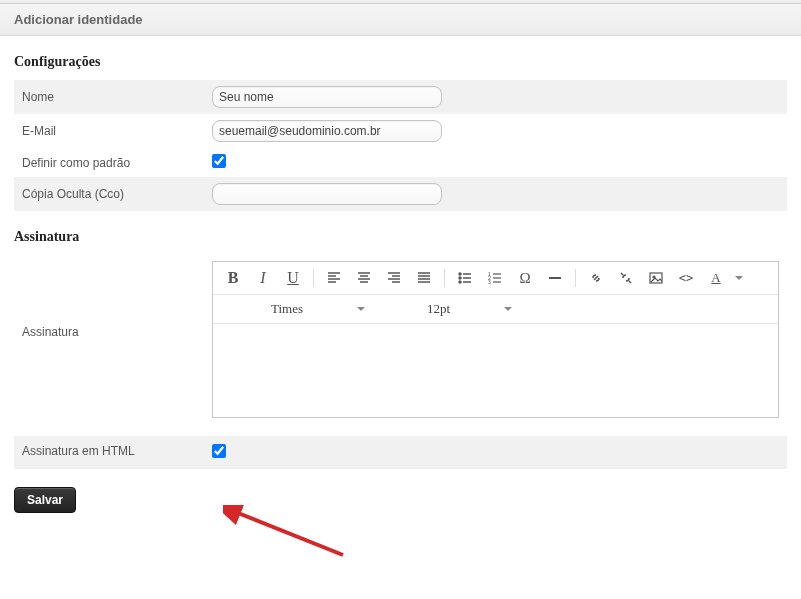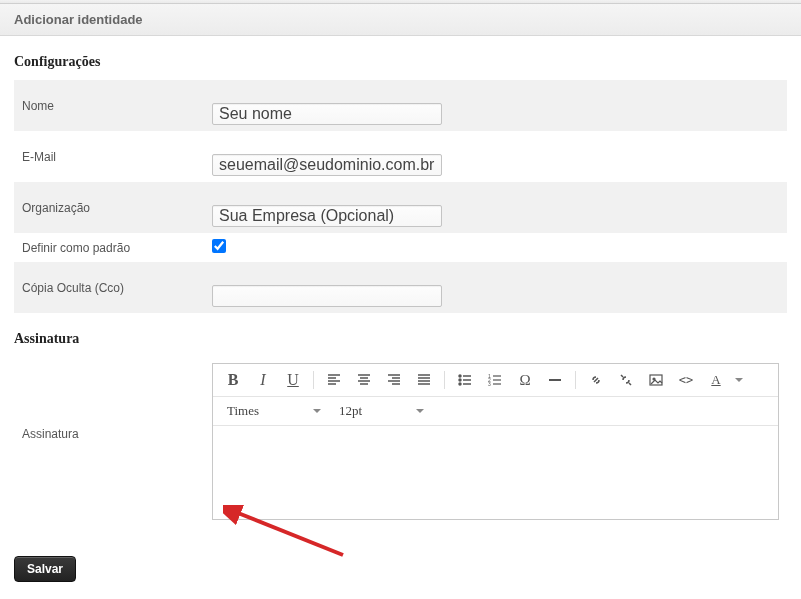--- a/index.html
+++ b/index.html
@@ -37,28 +37,27 @@
   margin: 8px 0 10px 0;
 }
 .form-table { width: 100%; border-collapse: collapse; }
 .form-row td { padding: 6px 8px; vertical-align: middle; }
 .form-row.alt td { background: #f1f1f1; }
 .form-row td.label-cell { width: 190px; color: #555; font-size: 12px; }
 .text-input {
   width: 230px;
   height: 22px;
   border: 1px solid #c4c4c4;
-  border-radius: 2px;
+  border-radius: 8px;
   background: linear-gradient(#fdfdfd,#f7f7f7);
   box-shadow: inset 0 1px 1px rgba(0,0,0,0.05);
   padding: 2px 6px;
-  font-size: 16px;
+  font-size: 12px;
   color: #444;
   font-family: inherit;
-  margin-top: 17px;
 }
 .checkbox { width: 14px; height: 14px; }
 .editor-wrap {
   border: 1px solid #c8c8c8;
   background: #fff;
 }
 .toolbar-row {
   display: flex;
   align-items: center;
   gap: 2px;
@@ -78,20 +77,21 @@
 .tool-btn svg { width: 16px; height: 16px; }
 .font-sel, .size-sel {
   display: flex;
   align-items: center;
   gap: 12px;
   padding: 2px 8px;
   cursor: pointer;
   font-family: "Times New Roman", serif;
   font-size: 13px;
   color: #444;
+  margin-left: 44px;
 }
 .caret {
   width: 0; height: 0;
   border-left: 4px solid transparent;
   border-right: 4px solid transparent;
   border-top: 4px solid #888;
 }
 .editor-area {
   width: 100%;
   height: 90px;
@@ -145,24 +145,20 @@
   <table class="form-table">
     <tbody>
         <tr class="form-row alt">
       <td class="label-cell">Nome</td>
       <td><input type="text" class="text-input" value="Seu nome" style=""></td>
     </tr>
     <tr class="form-row">
       <td class="label-cell">E-Mail</td>
       <td><input type="text" class="text-input" value="seuemail@seudominio.com.br" style=""></td>
     </tr>
-    <tr class="form-row alt">
-      <td class="label-cell">Organização</td>
-      <td><input type="text" class="text-input" value="Sua Empresa (Opcional)" style=""></td>
-    </tr>
     <tr class="form-row">
       <td class="label-cell">Definir como padrão</td>
       <td><input type="checkbox" class="checkbox" checked="" style=""></td>
     </tr>
     <tr class="form-row alt">
       <td class="label-cell">Cópia Oculta (Cco)</td>
       <td><input type="text" class="text-input" value="" style=""></td>
     </tr>
   </tbody>
     </table>
@@ -277,20 +273,24 @@
               <div class="caret"></div>
             </div>
           </div>
           <textarea class="editor-area" style=""></textarea>
         </div>
       </td>
     </tr>
     <tr>
           <td colspan="2" style="height:10px;"></td>
         </tr>
+    <tr class="sig-html-row">
+      <td class="label-cell">Assinatura em HTML</td>
+      <td><input type="checkbox" class="checkbox" checked="" style=""></td>
+    </tr>
   </tbody>
     </table>
 
   <button class="save-btn">Salvar</button>
 
 </div>
 
 <svg class="arrow" width="140" height="60">
   <defs>
     <marker id="ah" markerWidth="10" markerHeight="10" refX="2" refY="3" orient="auto">

